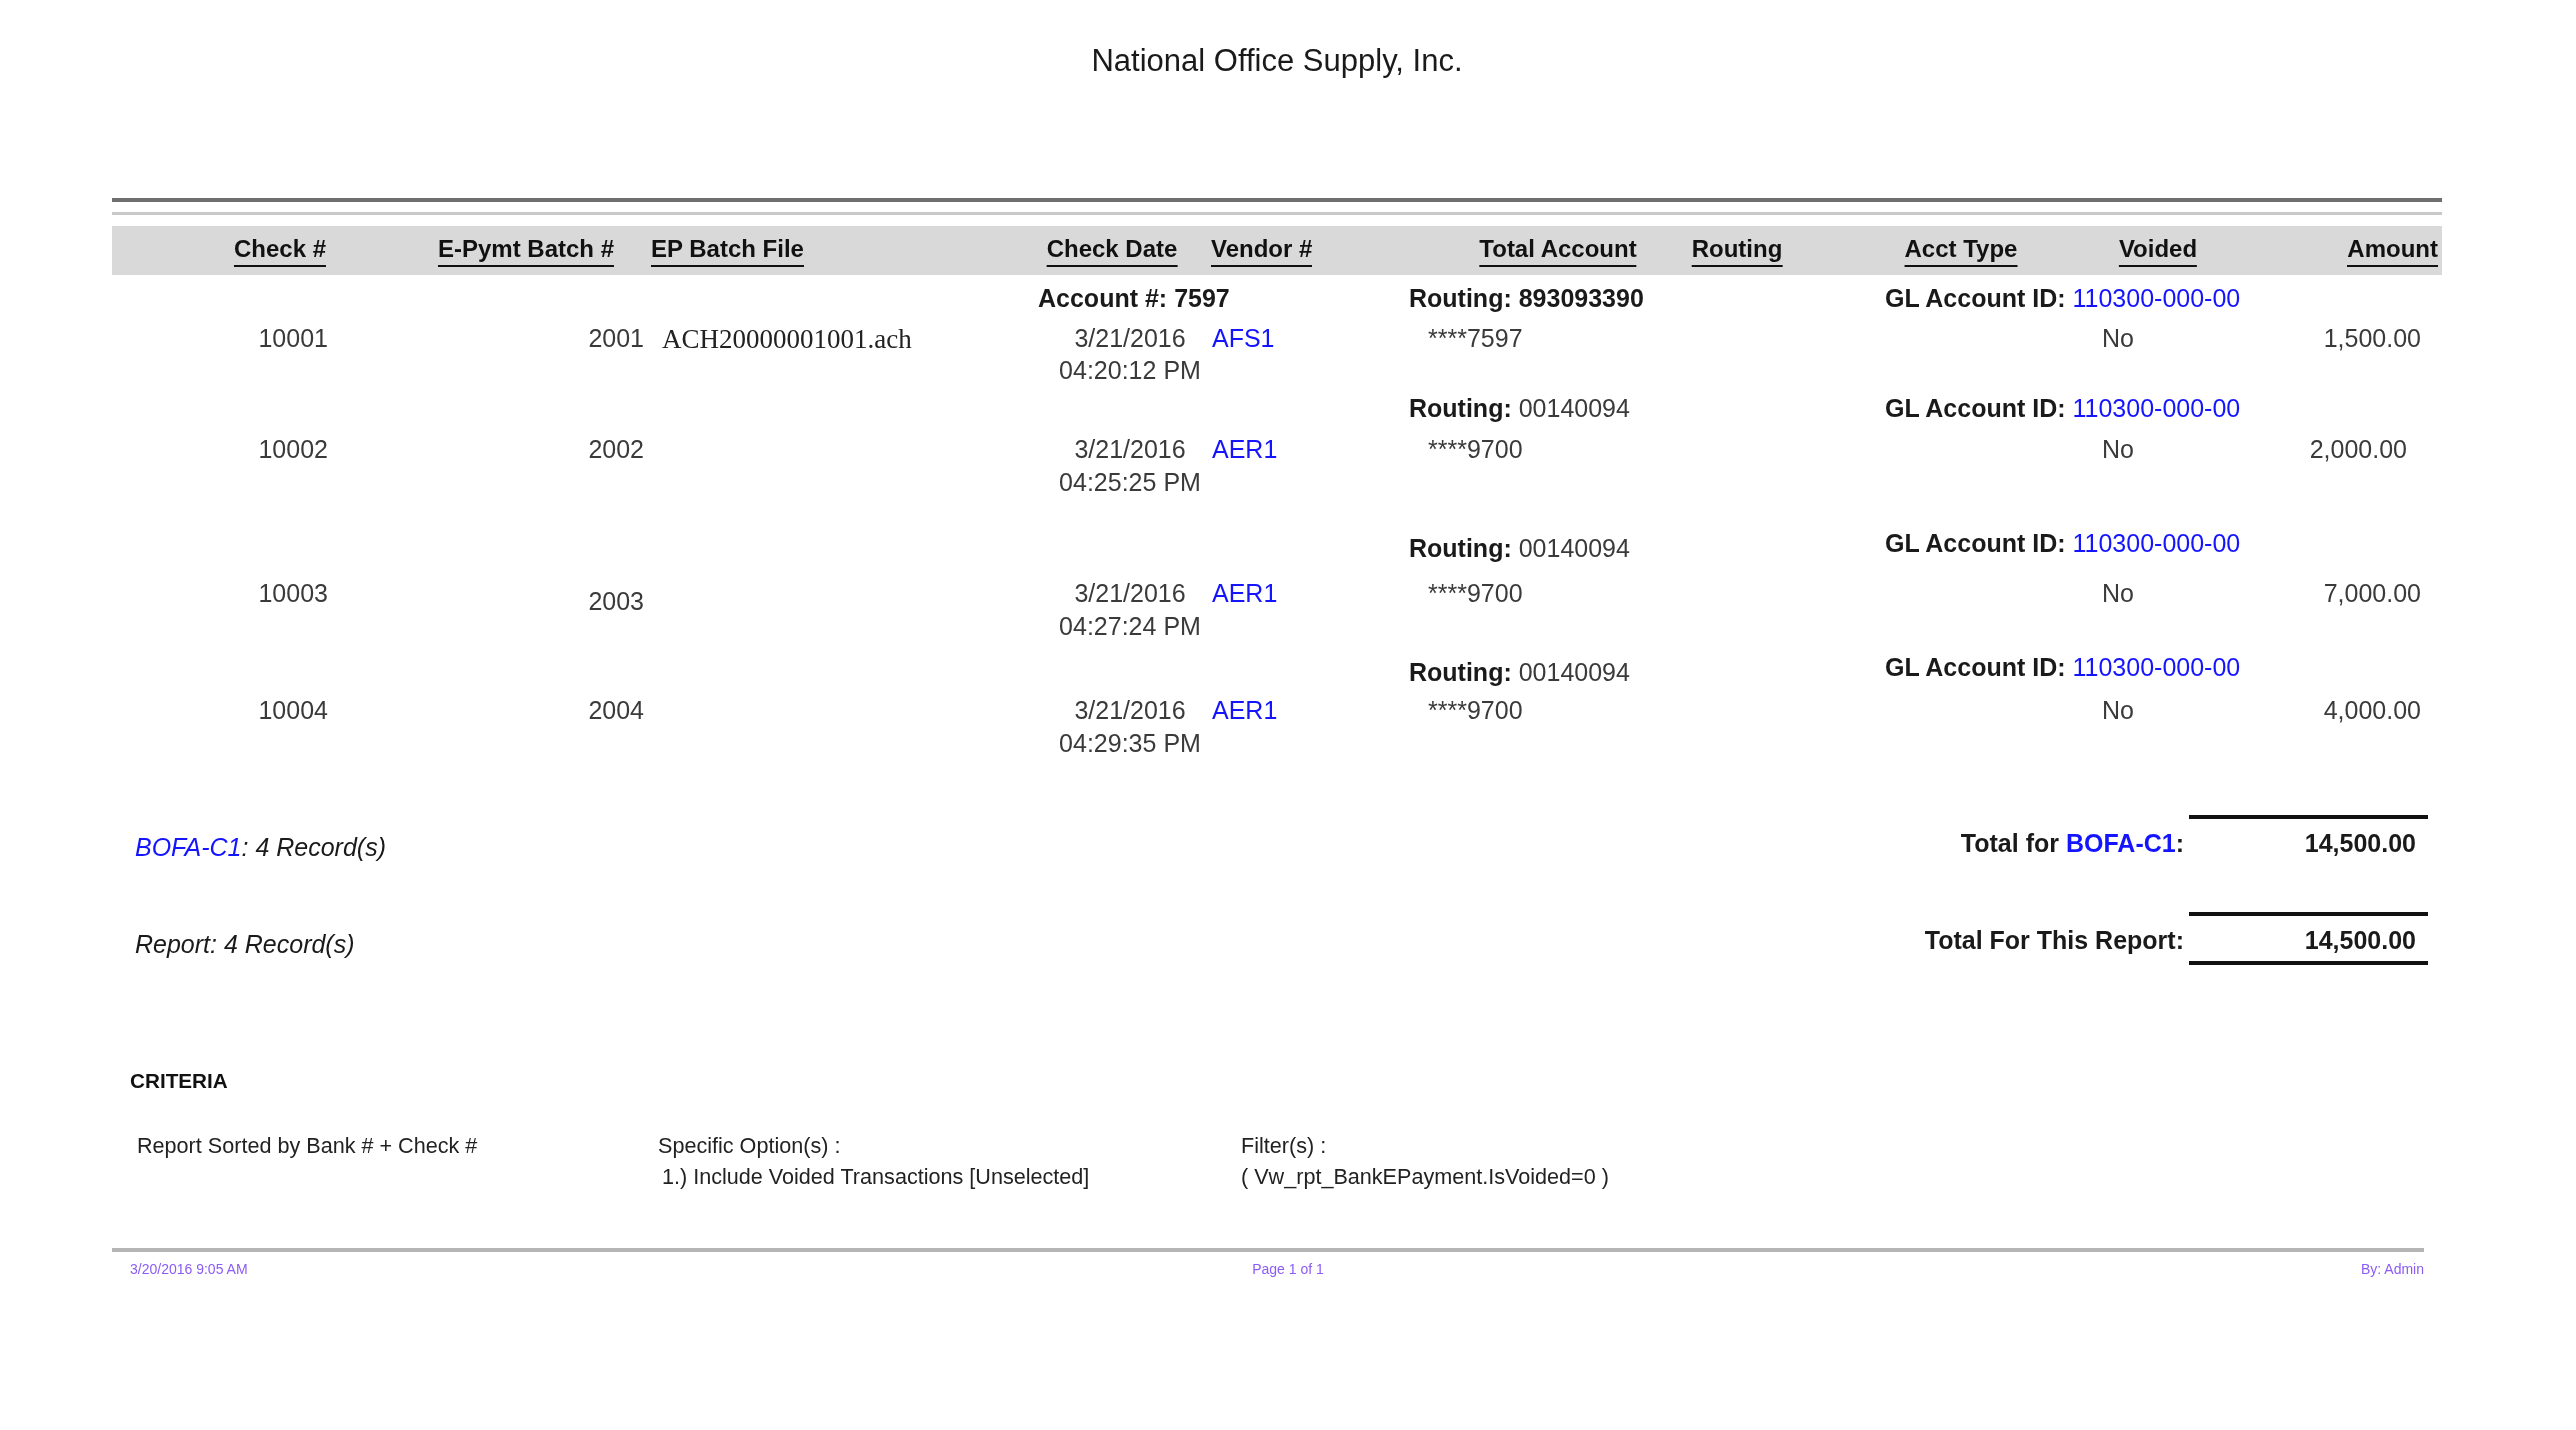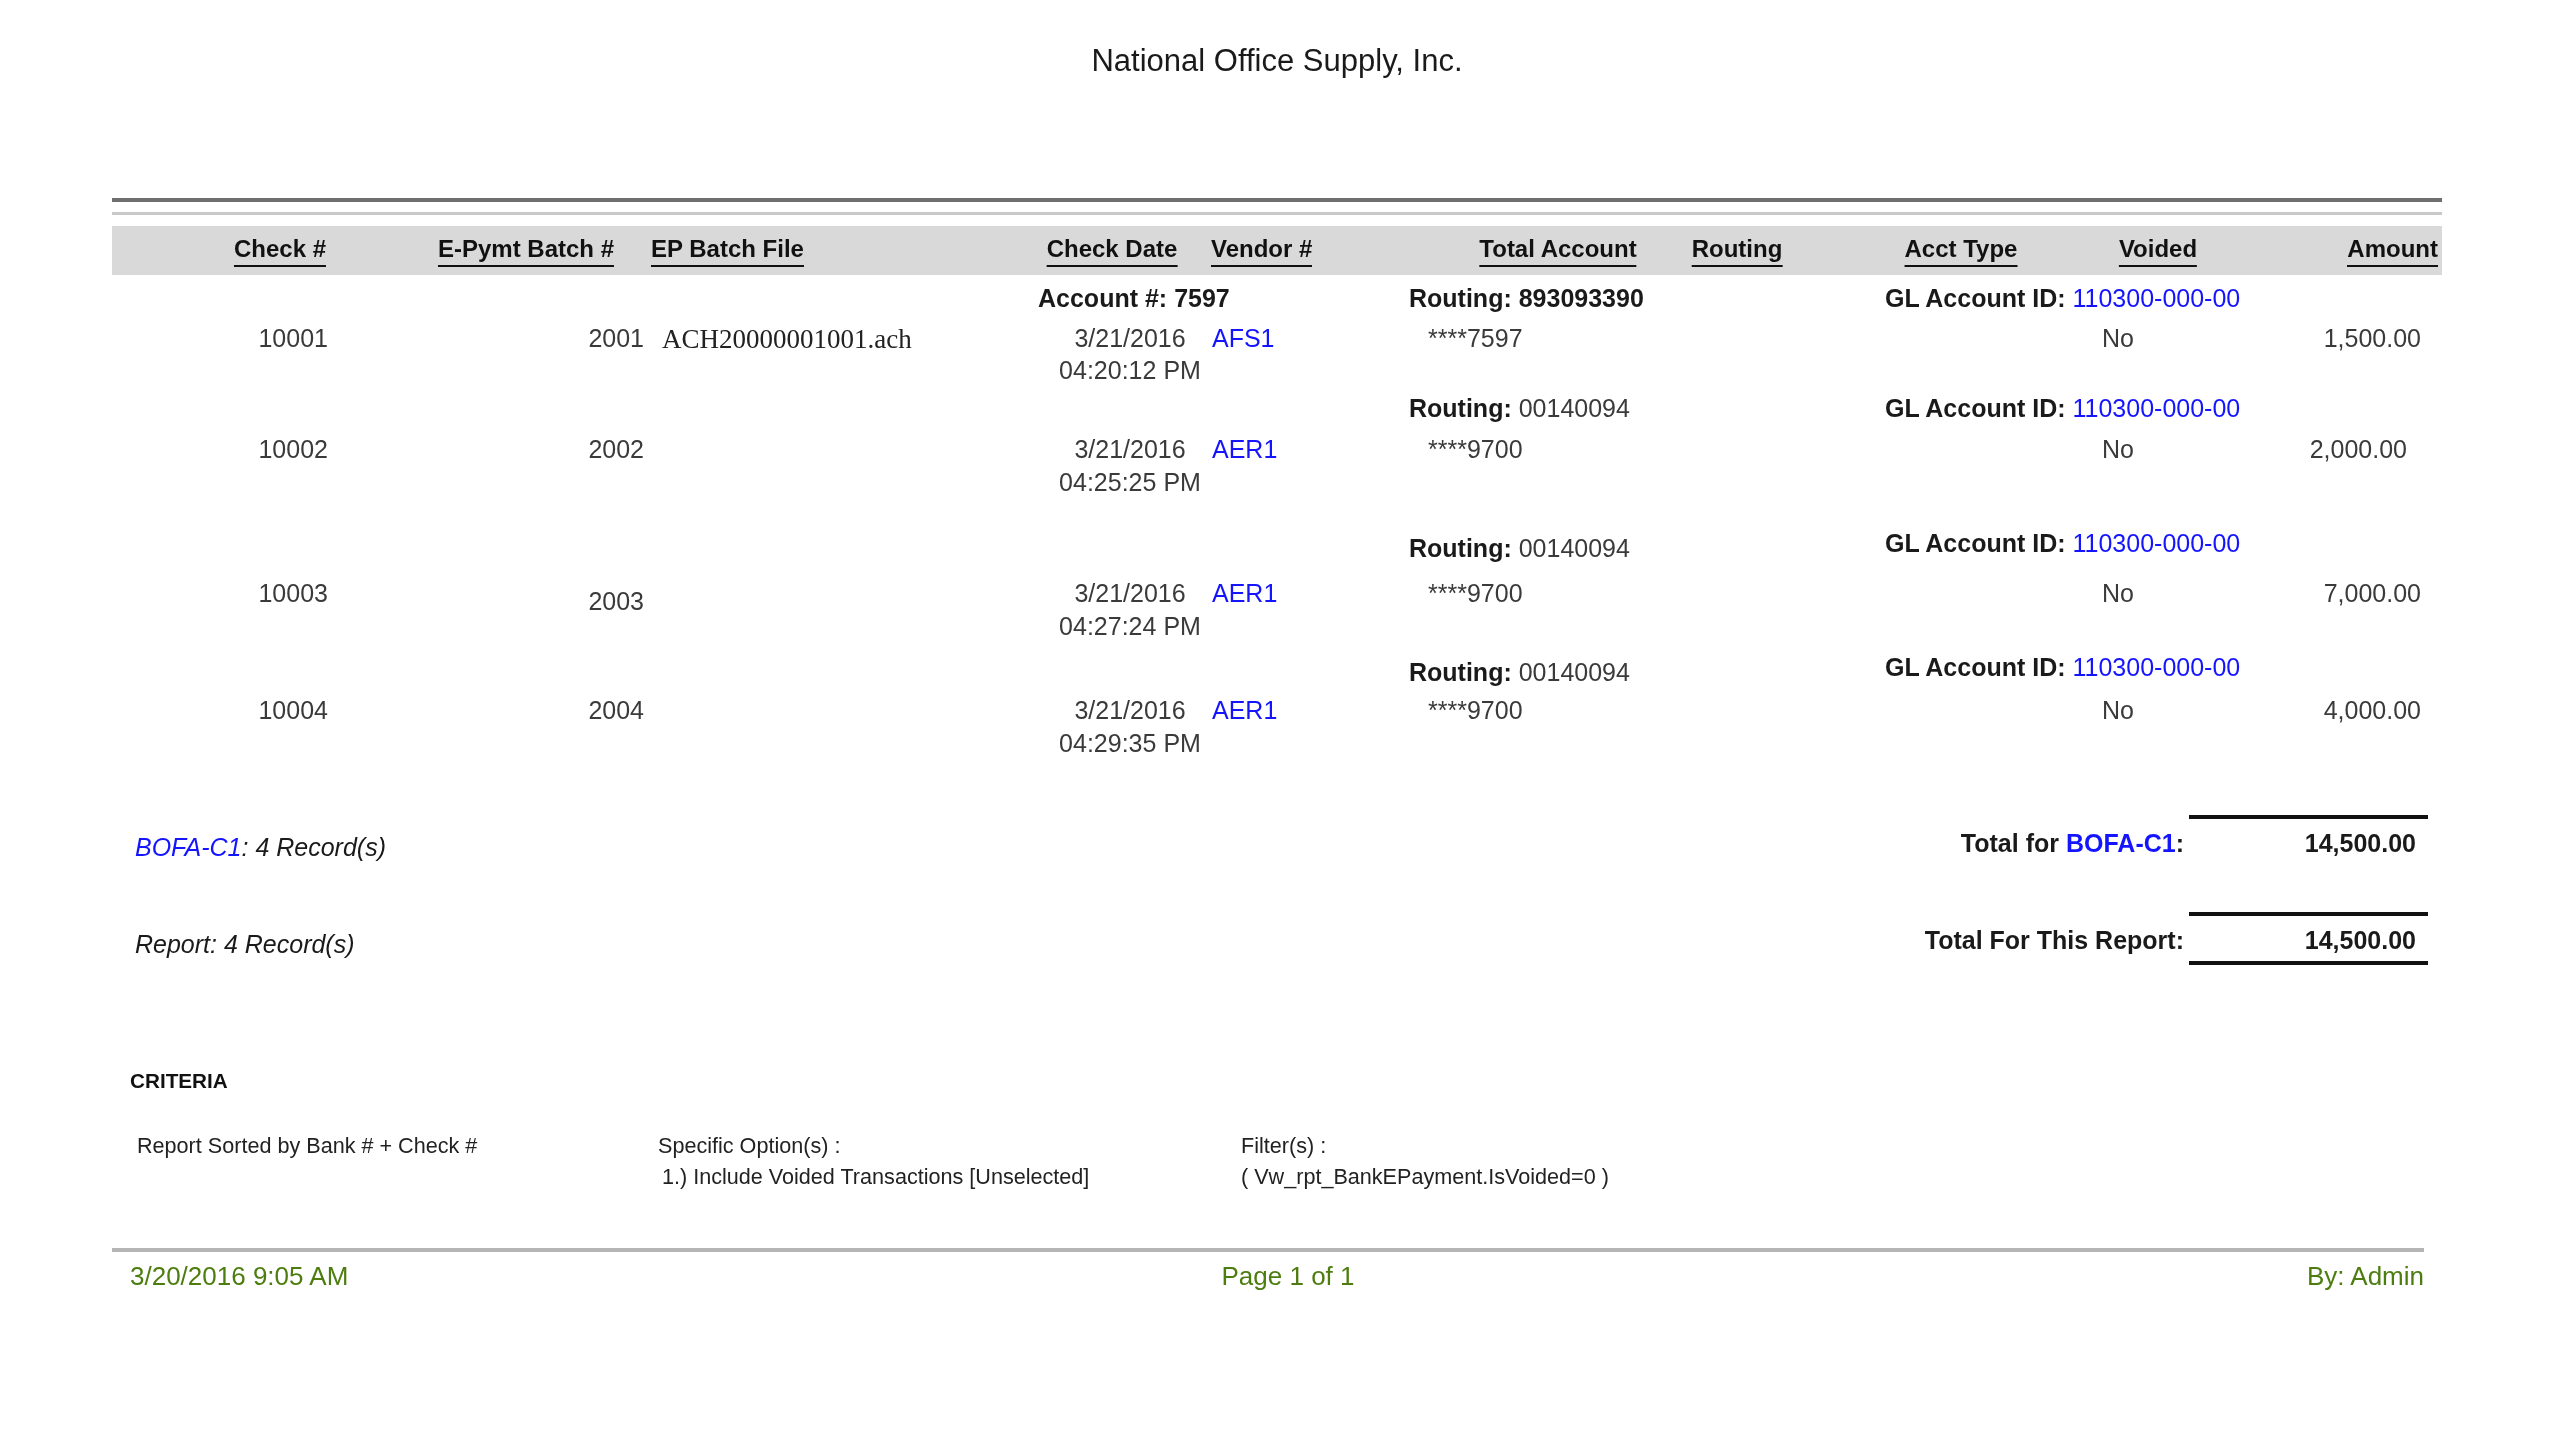--- a/index.html
+++ b/index.html
@@ -16,21 +16,21 @@
   .title{font-size:56px;font-weight:bold;color:#111;}
   .band{background:#d9d9d9;}
   .rule-dark{background:#6f6f6f;}
   .rule-light{background:#c9c9c9;}
   .rule-foot{background:#b5b5b5;}
   .rule-total{background:#111;}
   .colhead{font-size:24px;font-weight:bold;color:#111;border-bottom:2.7px solid #111;padding-bottom:1.8px;}
   .serif{font-family:"Liberation Serif",serif;font-size:27px;color:#222;}
   .crit{font-size:21.6px;color:#222;}
   .crithead{font-size:20.7px;font-weight:bold;color:#111;}
-  .foot{font-size:26px;color:#4d7c0f;}
+  .foot{font-size:14px;color:#8b5cf6;}
 </style>
 </head>
 <body>
 
 <div id="report">
 
   <div class="abs cx company" style="top:43px;left:1277px;">National Office Supply, Inc.</div>
 
   <div class="abs rule-dark" style="top:198px;left:112px;width:2330px;height:3.6px;"></div>
   <div class="abs rule-light" style="top:212px;left:112px;width:2330px;height:2.7px;"></div>

